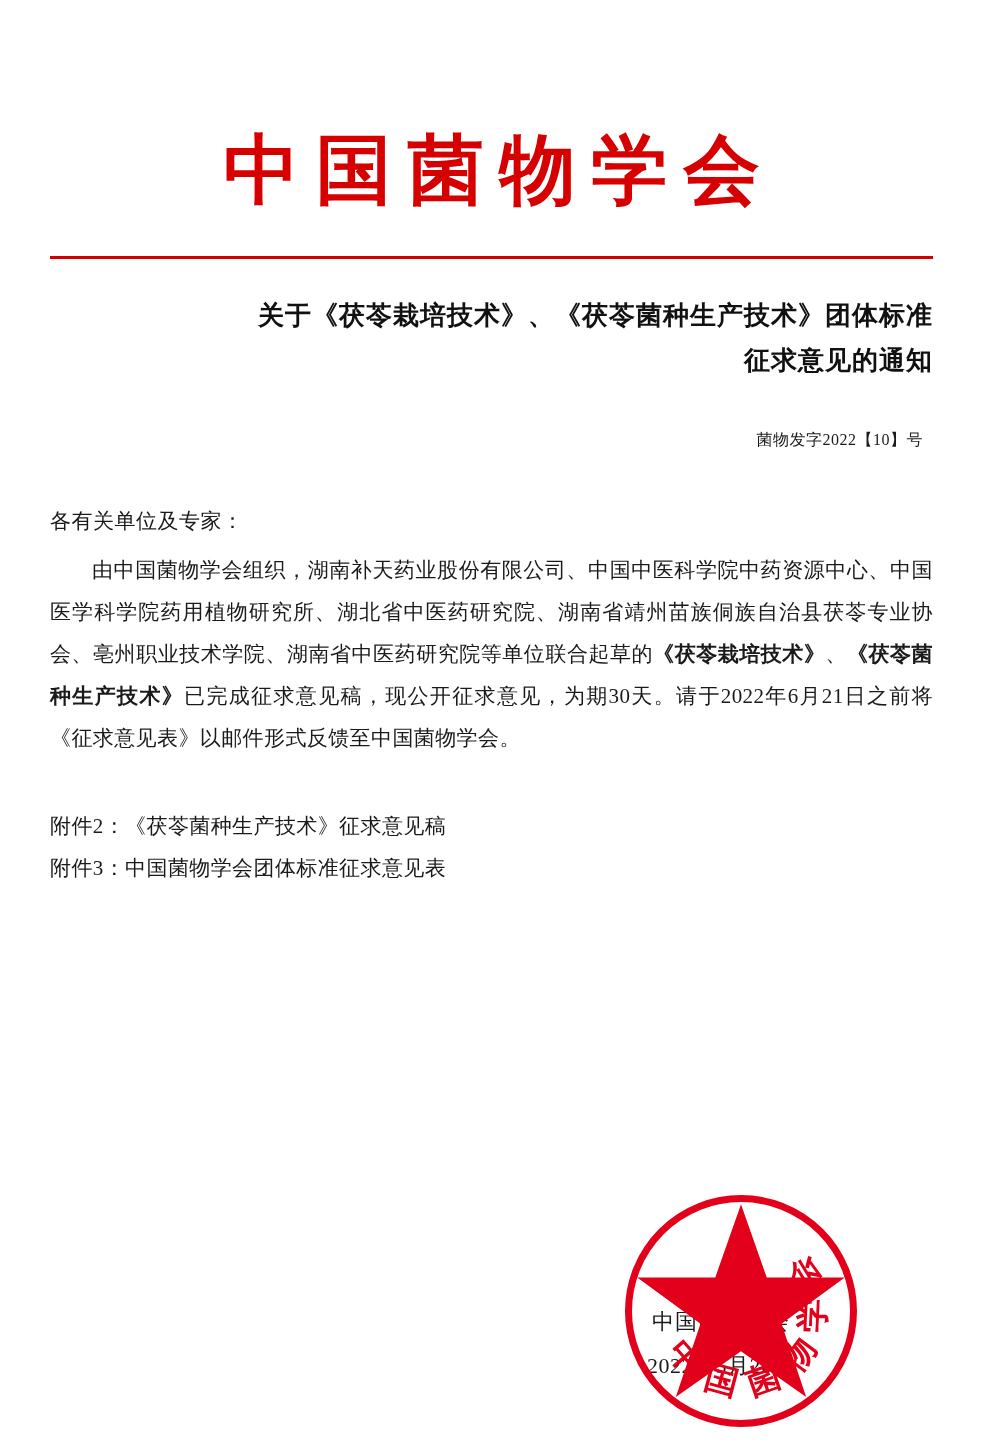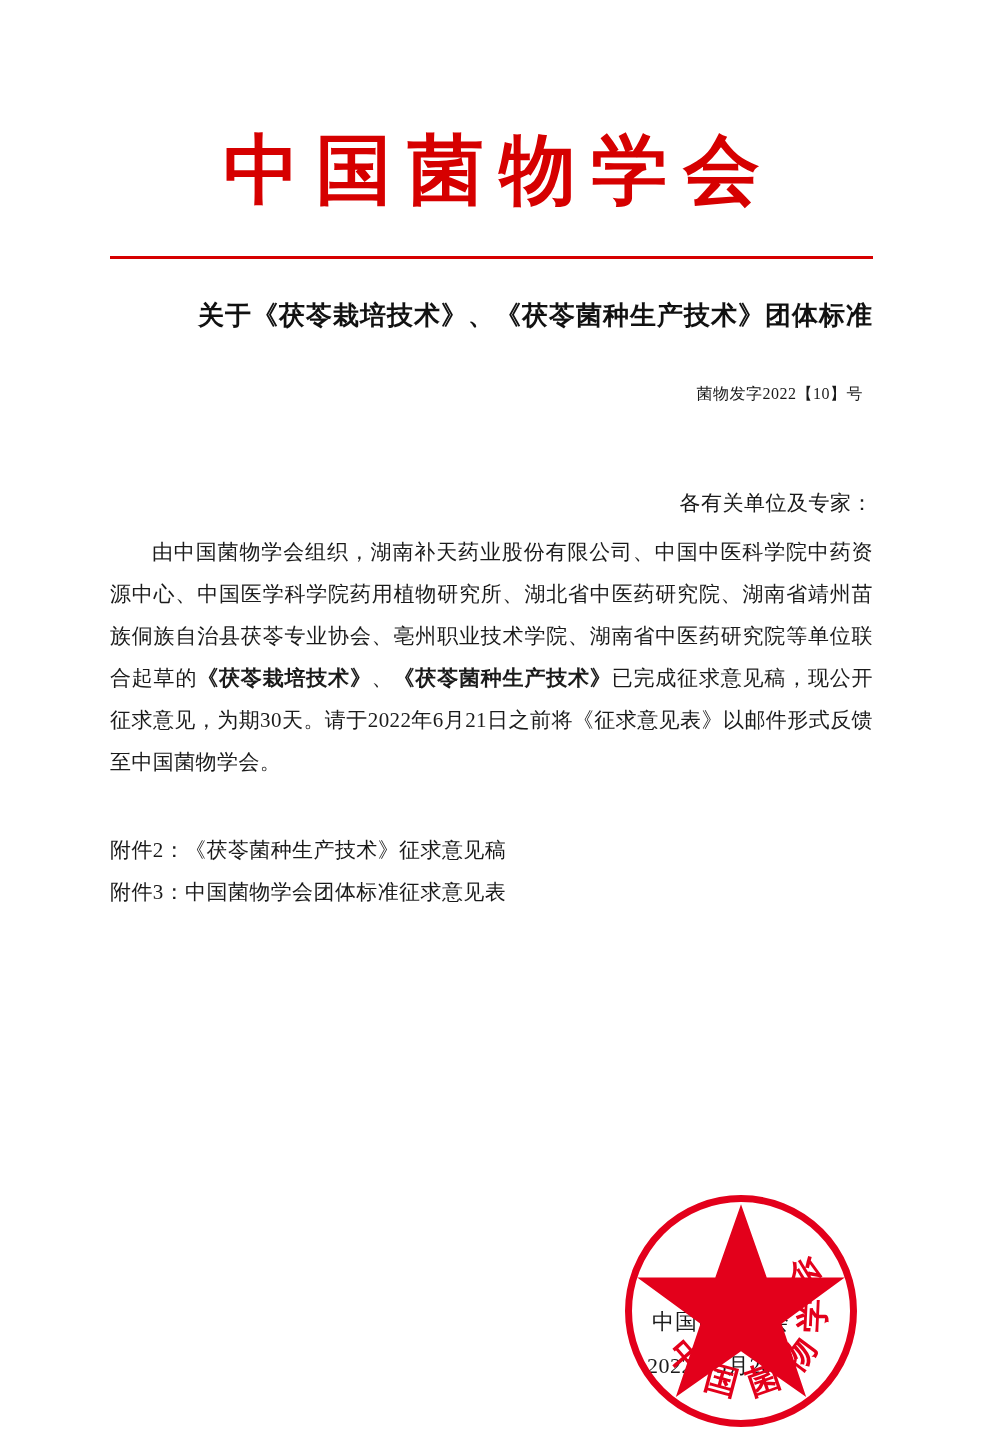--- a/index.html
+++ b/index.html
@@ -14,21 +14,21 @@
     font-family: "Liberation Serif", "DejaVu Serif", serif;
     color: #1a1a1a;
     overflow: hidden;
   }
 
   .page {
     position: relative;
     width: 983px;
     height: 1453px;
     box-sizing: border-box;
-    padding: 0 110px;
+    padding: 0 50px;
   }
 
   
   .masthead {
     text-align: center;
     padding-top: 128px;
   }
   .masthead-title {
     color: #d60000;
     font-family: "DejaVu Serif", "Liberation Serif", serif;
@@ -64,24 +64,23 @@
   .doc-number {
     margin-top: 46px;
     text-align: right;
     font-size: 16px;
     letter-spacing: 0.5px;
     padding-right: 10px;
   }
 
   
   .salutation {
-    margin-top: 84px;
+    margin-top: 56px;
     font-size: 21px;
     letter-spacing: 0.5px;
-    text-align: right;
   }
   .para {
     margin-top: 14px;
     font-size: 21px;
     line-height: 2.0;
     text-align: justify;
     text-justify: inter-ideograph;
     text-indent: 2em;
     letter-spacing: 0.4px;
   }
@@ -167,20 +166,21 @@
 
 <div class="page">
 
   <div class="masthead">
     <div class="masthead-title">中国菌物学会</div>
     <div class="masthead-rule"></div>
   </div>
 
   <div class="doc-title">
     <span>关于《茯苓栽培技术》、《茯苓菌种生产技术》团体标准</span>
+    <span class="line2">征求意见的通知</span>
   </div>
 
   <div class="doc-number">菌物发字2022【10】号</div>
 
   <div class="salutation">各有关单位及专家：</div>
 
   <div class="para">
     <span>由中国菌物学会组织，湖南补天药业股份有限公司、中国中医科学院中药资源中心、中国医学科学院药用植物研究所、湖北省中医药研究院、湖南省靖州苗族侗族自治县茯苓专业协会、亳州职业技术学院、湖南省中医药研究院等单位联合起草的</span><b>《茯苓栽培技术》</b><span>、</span><b>《茯苓菌种生产技术》</b><span>已完成征求意见稿，现公开征求意见，为期30天。请于2022年6月21日之前将《征求意见表》以邮件形式反馈至中国菌物学会。</span>
   </div>
 

